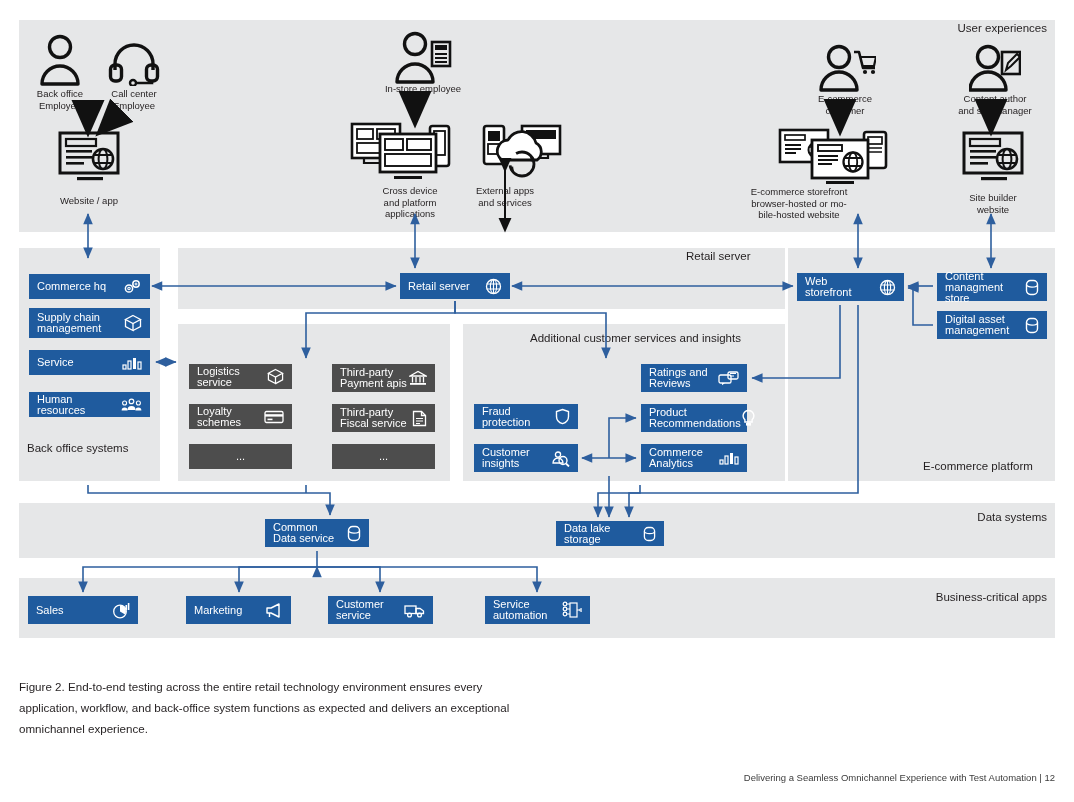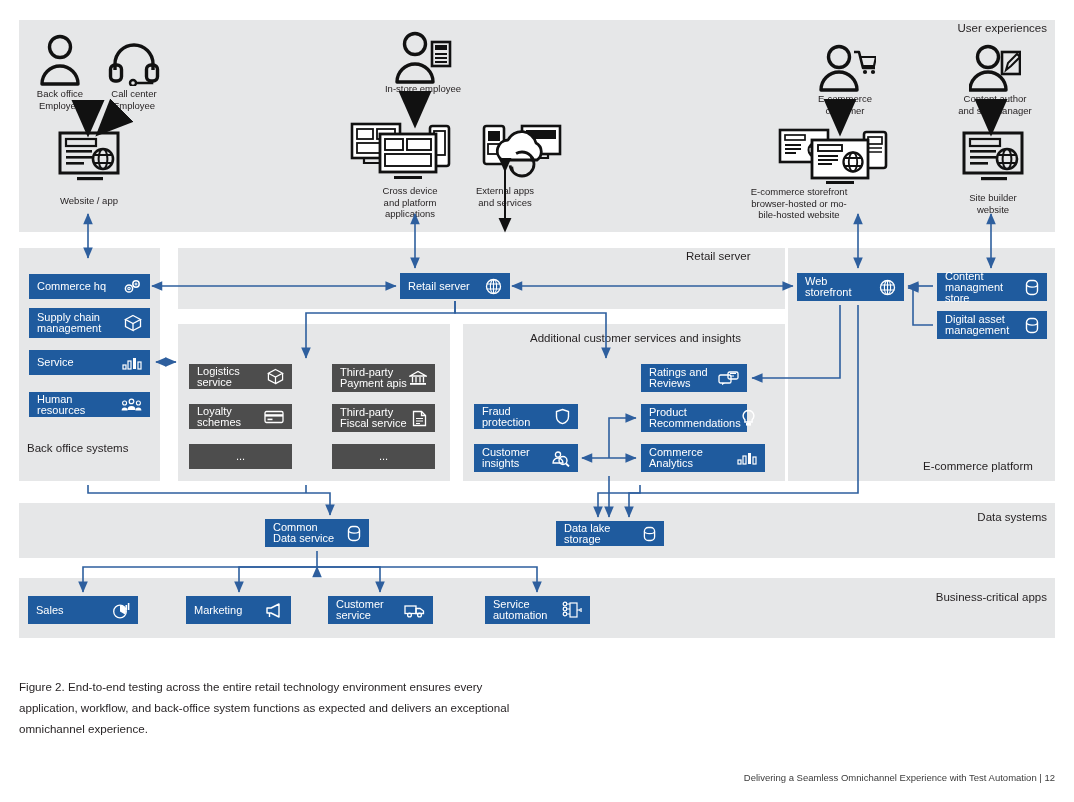--- a/index.html
+++ b/index.html
@@ -333,21 +333,21 @@
 insights</span>
     <span class="ic">
         <svg width="20" height="18" viewBox="0 0 20 18">
           <circle cx="8" cy="5.6" r="2.6" fill="none" stroke="#fff" stroke-width="1.3"></circle>
           <path d="M3 14 a5 5 0 0 1 10 0 Z" fill="none" stroke="#fff" stroke-width="1.3"></path>
           <circle cx="13" cy="11.5" r="4" fill="none" stroke="#fff" stroke-width="1.4"></circle>
           <path d="M16 14.5 L19 17.5" stroke="#fff" stroke-width="1.8"></path>
         </svg>
       </span>
   </div>
-  <div class="box" style="left:641px;top:444px;width:124px;height:28px;">
+  <div class="box" style="left:641px;top:444px;width:106px;height:28px;">
     <span class="lbl">Commerce
 Analytics</span>
     <span class="ic">
         <svg width="20" height="14" viewBox="0 0 20 14">
           <rect x="1" y="9" width="3" height="4" fill="none" stroke="#fff" stroke-width="1.2"></rect>
           <rect x="6" y="5" width="3" height="8" fill="none" stroke="#fff" stroke-width="1.2"></rect>
           <rect x="11" y="2" width="3" height="11" fill="#fff"></rect>
           <rect x="16" y="6" width="3" height="7" fill="none" stroke="#fff" stroke-width="1.2"></rect>
         </svg>
       </span>

